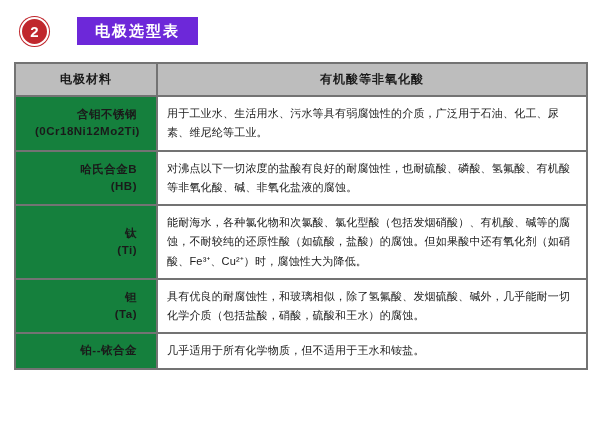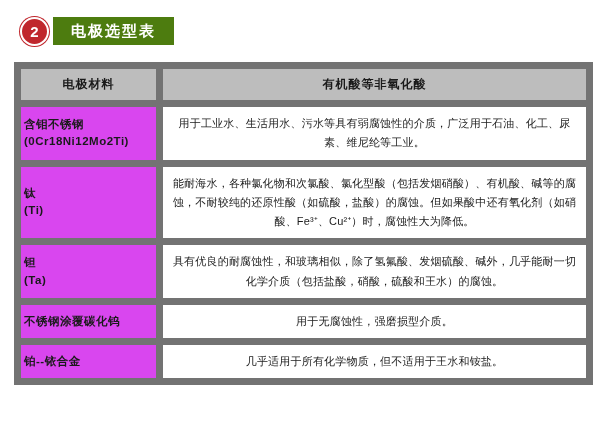--- a/index.html
+++ b/index.html
@@ -37,72 +37,72 @@
     font-weight: bold;
     display: flex;
     align-items: center;
     justify-content: center;
     box-sizing: border-box;
     border: 2px solid #ffffff;
     box-shadow: 0 0 0 1px #c0272d;
     flex: 0 0 auto;
   }
   .title-bar {
-    margin-left: 4px;
-    background: #4d7c0f;
+    margin-left: 28px;
+    background: #6d28d9;
     color: #ffffff;
     font-size: 15px;
     font-weight: bold;
     letter-spacing: 2px;
     padding: 5px 18px 6px 18px;
     line-height: 1.15;
     flex: 0 0 auto;
   }
   
   table.spec {
     margin-top: 14px;
     width: 572px;
     border-collapse: collapse;
     table-layout: fixed;
     font-size: 11px;
     color: #1a1a1a;
   }
   table.spec th, table.spec td {
-    border: 7px solid #737373;
+    border: 2px solid #737373;
     vertical-align: middle;
     box-sizing: border-box;
   }
   .col-mat { width: 142px; }
   .col-desc { width: 430px; }
 
   thead th {
     background: #bdbdbd;
     font-size: 12px;
     font-weight: bold;
     text-align: center;
     letter-spacing: 1px;
     padding: 7px 4px;
     color: #1a1a1a;
   }
   td.mat {
-    background: #d946ef;
-    text-align: left;
+    background: #15803d;
+    text-align: right;
     font-weight: bold;
     font-size: 11.5px;
     line-height: 1.5;
-    padding: 6px 3px;
+    padding: 6px 19px;
     letter-spacing: 0.5px;
   }
   td.mat .sub {
     display: block;
     font-weight: bold;
   }
   td.desc {
     background: #ffffff;
-    text-align: center;
+    text-align: left;
     line-height: 1.75;
     padding: 7px 9px 7px 9px;
     font-size: 11px;
     letter-spacing: 0.2px;
   }
 </style>
 </head>
 <body>
 
 <div class="page">
@@ -126,40 +126,41 @@
     <tbody>
       <tr>
         <td class="mat">
           <span class="sub">含钼不锈钢</span>
           <span class="sub">(0Cr18Ni12Mo2Ti)</span>
         </td>
         <td class="desc">用于工业水、生活用水、污水等具有弱腐蚀性的介质，广泛用于石油、化工、尿素、维尼纶等工业。</td>
       </tr>
       <tr>
         <td class="mat">
+          <span class="sub">哈氏合金B</span>
+          <span class="sub">(HB)</span>
+        </td>
+        <td class="desc">对沸点以下一切浓度的盐酸有良好的耐腐蚀性，也耐硫酸、磷酸、氢氟酸、有机酸等非氧化酸、碱、非氧化盐液的腐蚀。</td>
+      </tr>
+      <tr>
+        <td class="mat">
           <span class="sub">钛</span>
           <span class="sub">(Ti)</span>
         </td>
         <td class="desc">能耐海水，各种氯化物和次氯酸、氯化型酸（包括发烟硝酸）、有机酸、碱等的腐蚀，不耐较纯的还原性酸（如硫酸，盐酸）的腐蚀。但如果酸中还有氧化剂（如硝酸、Fe³⁺、Cu²⁺）时，腐蚀性大为降低。</td>
       </tr>
       <tr>
         <td class="mat">
           <span class="sub">钽</span>
           <span class="sub">(Ta)</span>
         </td>
         <td class="desc">具有优良的耐腐蚀性，和玻璃相似，除了氢氟酸、发烟硫酸、碱外，几乎能耐一切化学介质（包括盐酸，硝酸，硫酸和王水）的腐蚀。</td>
       </tr>
       <tr>
         <td class="mat">
-          <span class="sub">不锈钢涂覆碳化钨</span>
-        </td>
-        <td class="desc">用于无腐蚀性，强磨损型介质。</td>
-      </tr>
-      <tr>
-        <td class="mat">
           <span class="sub">铂--铱合金</span>
         </td>
         <td class="desc">几乎适用于所有化学物质，但不适用于王水和铵盐。</td>
       </tr>
     </tbody>
   </table>
 
 </div>
 
 </body></html>

